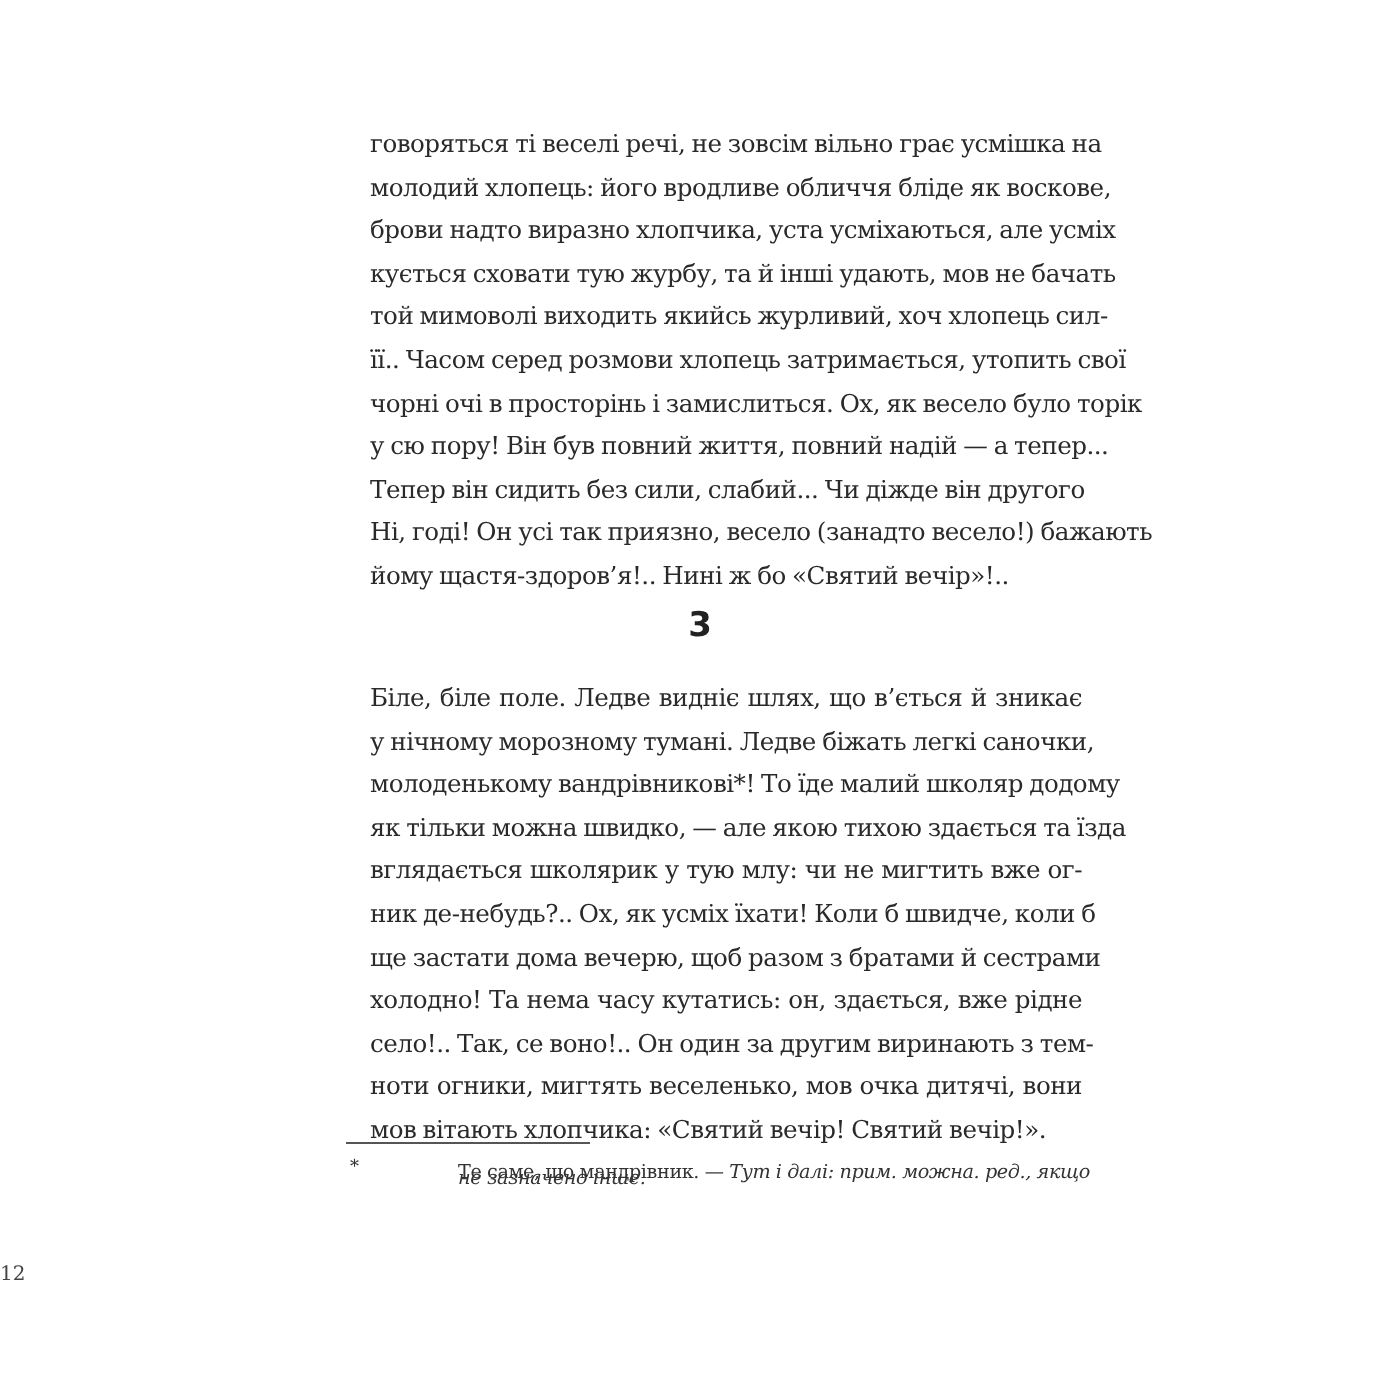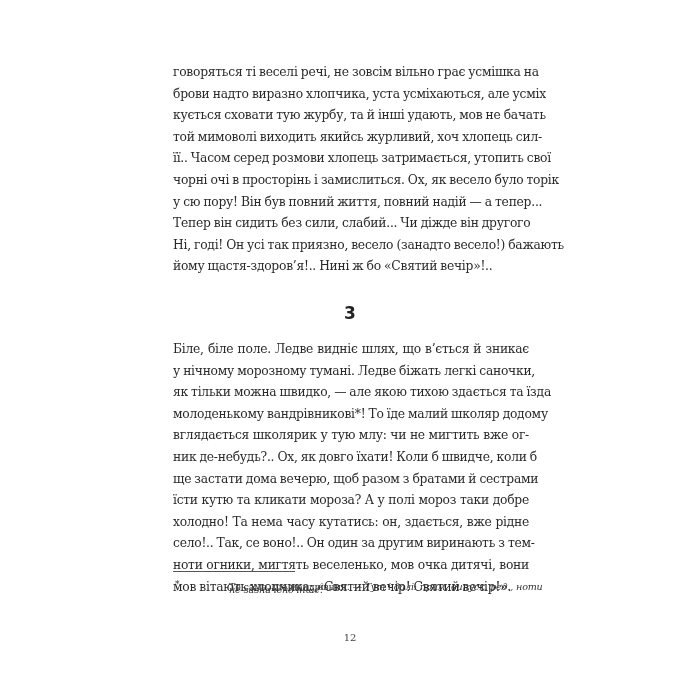--- a/index.html
+++ b/index.html
@@ -4,21 +4,21 @@
 <style>
   html, body { margin: 0; padding: 0; }
   body {
     width: 700px; height: 700px; background: #ffffff;
     position: relative; overflow: hidden;
     font-family: "DejaVu Serif", "Liberation Serif", serif;
     color: #2a2a2a;
   }
   .page { position: absolute; left: 0; top: 0; width: 700px; height: 700px; }
   .block {
-    position: absolute; left: 173px; width: 356px;
+    position: absolute; left: 185px; width: 356px;
     font-size: 12.3px; line-height: 21.6px; letter-spacing: -0.25px;
     word-spacing: -0.5px;
   }
   .line { display: block; white-space: nowrap; text-align: justify; text-align-last: justify; }
   .line.last { text-align-last: left; }
   #para1 { top: 62px; }
   #para2 { top: 339px; }
   .chapter {
     position: absolute; left: 0; width: 700px; top: 303px; text-align: center;
     font-family: "DejaVu Sans", "Liberation Sans", sans-serif; font-size: 17px; font-weight: bold;
@@ -26,65 +26,65 @@
   }
   .rule { position: absolute; left: 173px; top: 571px; width: 122px; height: 1px; background: #555; }
   .footnote {
     position: absolute; left: 173px; top: 578px; width: 360px;
     font-size: 9.6px; line-height: 17px; color: #333; letter-spacing: -0.2px;
   }
   .fn-mark { position: absolute; left: 2px; top: -2px; font-size: 9px; }
   .fn-text { position: absolute; left: 56px; width: 300px; white-space: nowrap; }
   .fn-text .it { font-style: italic; }
   .pagenum {
-    position: absolute; left: 0; width: 700px; top: 632px; text-align: center;
+    position: absolute; left: 0; width: 700px; top: 632px; text-align: left;
     font-size: 10px; color: #444;
   }
 </style>
 </head>
 <body>
 
 <div class="page">
 
   <div class="block" id="para1">
     <span class="line">говоряться ті веселі речі, не зовсім вільно грає усмішка на</span>
+    <span class="line">молодий хлопець: його вродливе обличчя бліде як воскове,</span>
     <span class="line">брови надто виразно хлопчика, уста усміхаються, але усміх</span>
     <span class="line">кується сховати тую журбу, та й інші удають, мов не бачать</span>
     <span class="line">той мимоволі виходить якийсь журливий, хоч хлопець сил-</span>
     <span class="line">її.. Часом серед розмови хлопець затримається, утопить свої</span>
     <span class="line">чорні очі в просторінь і замислиться. Ох, як весело було торік</span>
     <span class="line">у сю пору! Він був повний життя, повний надій — а тепер...</span>
     <span class="line">Тепер він сидить без сили, слабий... Чи діжде він другого</span>
     <span class="line">Ні, годі! Он усі так приязно, весело (занадто весело!) бажають</span>
     <span class="line last">йому щастя-здоров’я!.. Нині ж бо «Святий вечір»!..</span>
   </div>
 
   <div class="chapter">3</div>
 
   <div class="block" id="para2">
     <span class="line">Біле, біле поле. Ледве видніє шлях, що в’ється й зникає</span>
     <span class="line">у нічному морозному тумані. Ледве біжать легкі саночки,</span>
+    <span class="line">молоденькому вандрівникові*! То їде малий школяр додому</span>
     <span class="line">як тільки можна швидко, — але якою тихою здається та їзда</span>
-    <span class="line">молоденькому вандрівникові*! То їде малий школяр додому</span>
     <span class="line">вглядається школярик у тую млу: чи не мигтить вже ог-</span>
-    <span class="line">ник де-небудь?.. Ох, як довго їхати! Коли б швидче, коли б</span>
+    <span class="line">ник де-небудь?.. Ох, як усміх їхати! Коли б швидче, коли б</span>
     <span class="line">ще застати дома вечерю, щоб разом з братами й сестрами</span>
-    <span class="line">їсти кутю та кликати мороза? А у полі мороз таки добре</span>
     <span class="line">холодно! Та нема часу кутатись: он, здається, вже рідне</span>
     <span class="line">село!.. Так, се воно!.. Он один за другим виринають з тем-</span>
     <span class="line">ноти огники, мигтять веселенько, мов очка дитячі, вони</span>
     <span class="line last">мов вітають хлопчика: «Святий вечір! Святий вечір!».</span>
   </div>
 
   <div class="rule"></div>
 
   <div class="footnote">
     <span class="fn-mark">*</span>
     <div class="fn-text" style="top:0px;">
-      <span>Те саме, що мандрівник. — </span><span class="it">Тут і далі: прим. випуск. ред., ноти</span>
+      <span>Те саме, що мандрівник. — </span><span class="it">Тут і далі: прим. можна. ред., якщо</span>
     </div>
     <div class="fn-text" style="top:3px;">
       <span class="it">не зазначено інше.</span>
     </div>
   </div>
 
   <div class="pagenum">12</div>
 
 </div>
 

